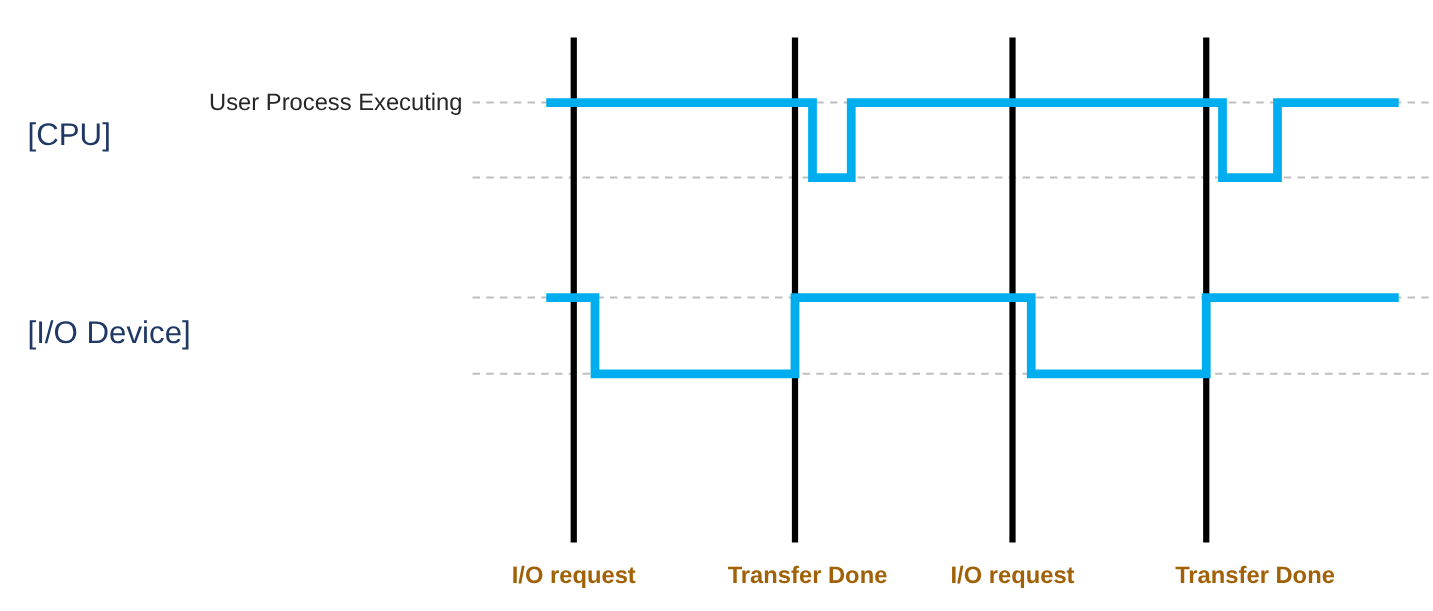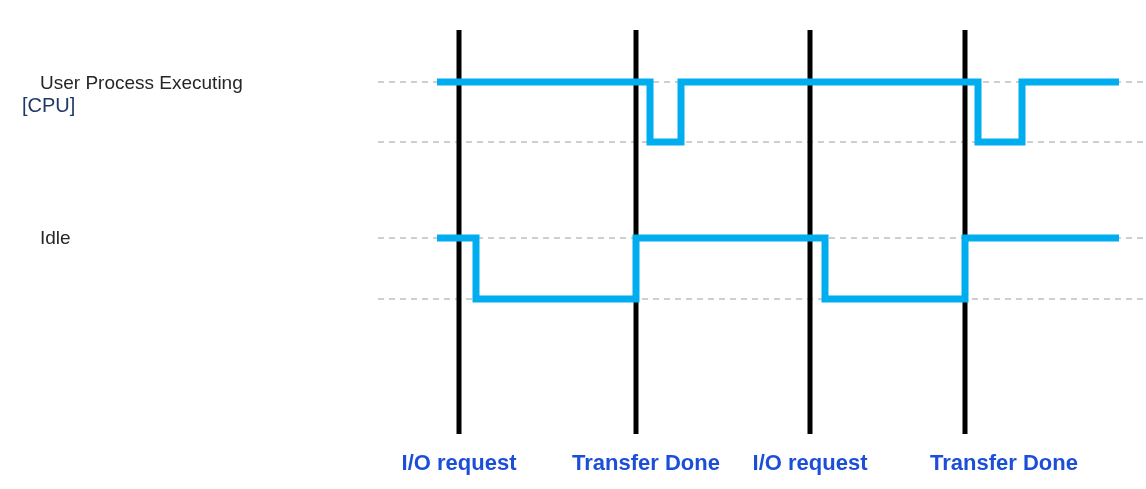--- a/index.html
+++ b/index.html
@@ -20,47 +20,47 @@
   #diagram-svg {
     position: absolute;
     left: 0;
     top: 0;
     width: 1146px;
     height: 489px;
   }
   .grp-label {
     position: absolute;
     color: #1F3864;
-    font-size: 20px;
+    font-size: 25px;
     font-family: "Liberation Sans", sans-serif;
     white-space: nowrap;
     letter-spacing: 0px;
   }
   #group-label-cpu { left: 22px; top: 94px; }
   #group-label-io  { left: 22px; top: 252px; }
 
   .state-label {
     position: absolute;
     color: #262626;
     font-size: 19px;
     font-family: "Liberation Sans", sans-serif;
     white-space: nowrap;
-    text-align: left;
+    text-align: right;
     width: 330px;
     left: 40px;
   }
   #state-label-user-process  { top: 72px; }
   #state-label-io-interrupt  { top: 131px; }
   #state-label-idle          { top: 227px; }
   #state-label-transferring  { top: 288px; }
 
   .event-label {
     position: absolute;
-    color: #1d4ed8;
-    font-size: 22px;
+    color: #a16207;
+    font-size: 19px;
     font-weight: bold;
     font-family: "Liberation Sans", sans-serif;
     white-space: nowrap;
     text-align: center;
     transform: translateX(-50%);
     top: 450px;
   }
 </style>
 </head>
 <body>
@@ -82,22 +82,22 @@
       <line x1="810" y1="30" x2="810" y2="434" stroke="#000000" stroke-width="5"></line>
       <line x1="965" y1="30" x2="965" y2="434" stroke="#000000" stroke-width="5"></line>
     </g>
 
     <polyline fill="none" stroke="#00AEEF" stroke-width="7" stroke-linecap="butt" stroke-linejoin="miter" points="437,82 650,82 650,142 681,142 681,82 978,82 978,142 1022,142 1022,82 1119,82"></polyline>
 
     <polyline fill="none" stroke="#00AEEF" stroke-width="7" stroke-linecap="butt" stroke-linejoin="miter" points="437,238 476,238 476,299 636,299 636,238 825,238 825,299 965,299 965,238 1119,238"></polyline>
   </svg>
 
   <div class="grp-label" id="group-label-cpu">[CPU]</div>
+  <div class="grp-label" id="group-label-io">[I/O Device]</div>
 
   <div class="state-label" id="state-label-user-process">User Process Executing</div>
-  <div class="state-label" id="state-label-idle">Idle</div>
 
   <div class="event-label" style="left:459px">I/O request</div>
   <div class="event-label" style="left:646px">Transfer Done</div>
   <div class="event-label" style="left:810px">I/O request</div>
   <div class="event-label" style="left:1004px">Transfer Done</div>
 
 </div>
 
 </body></html>

